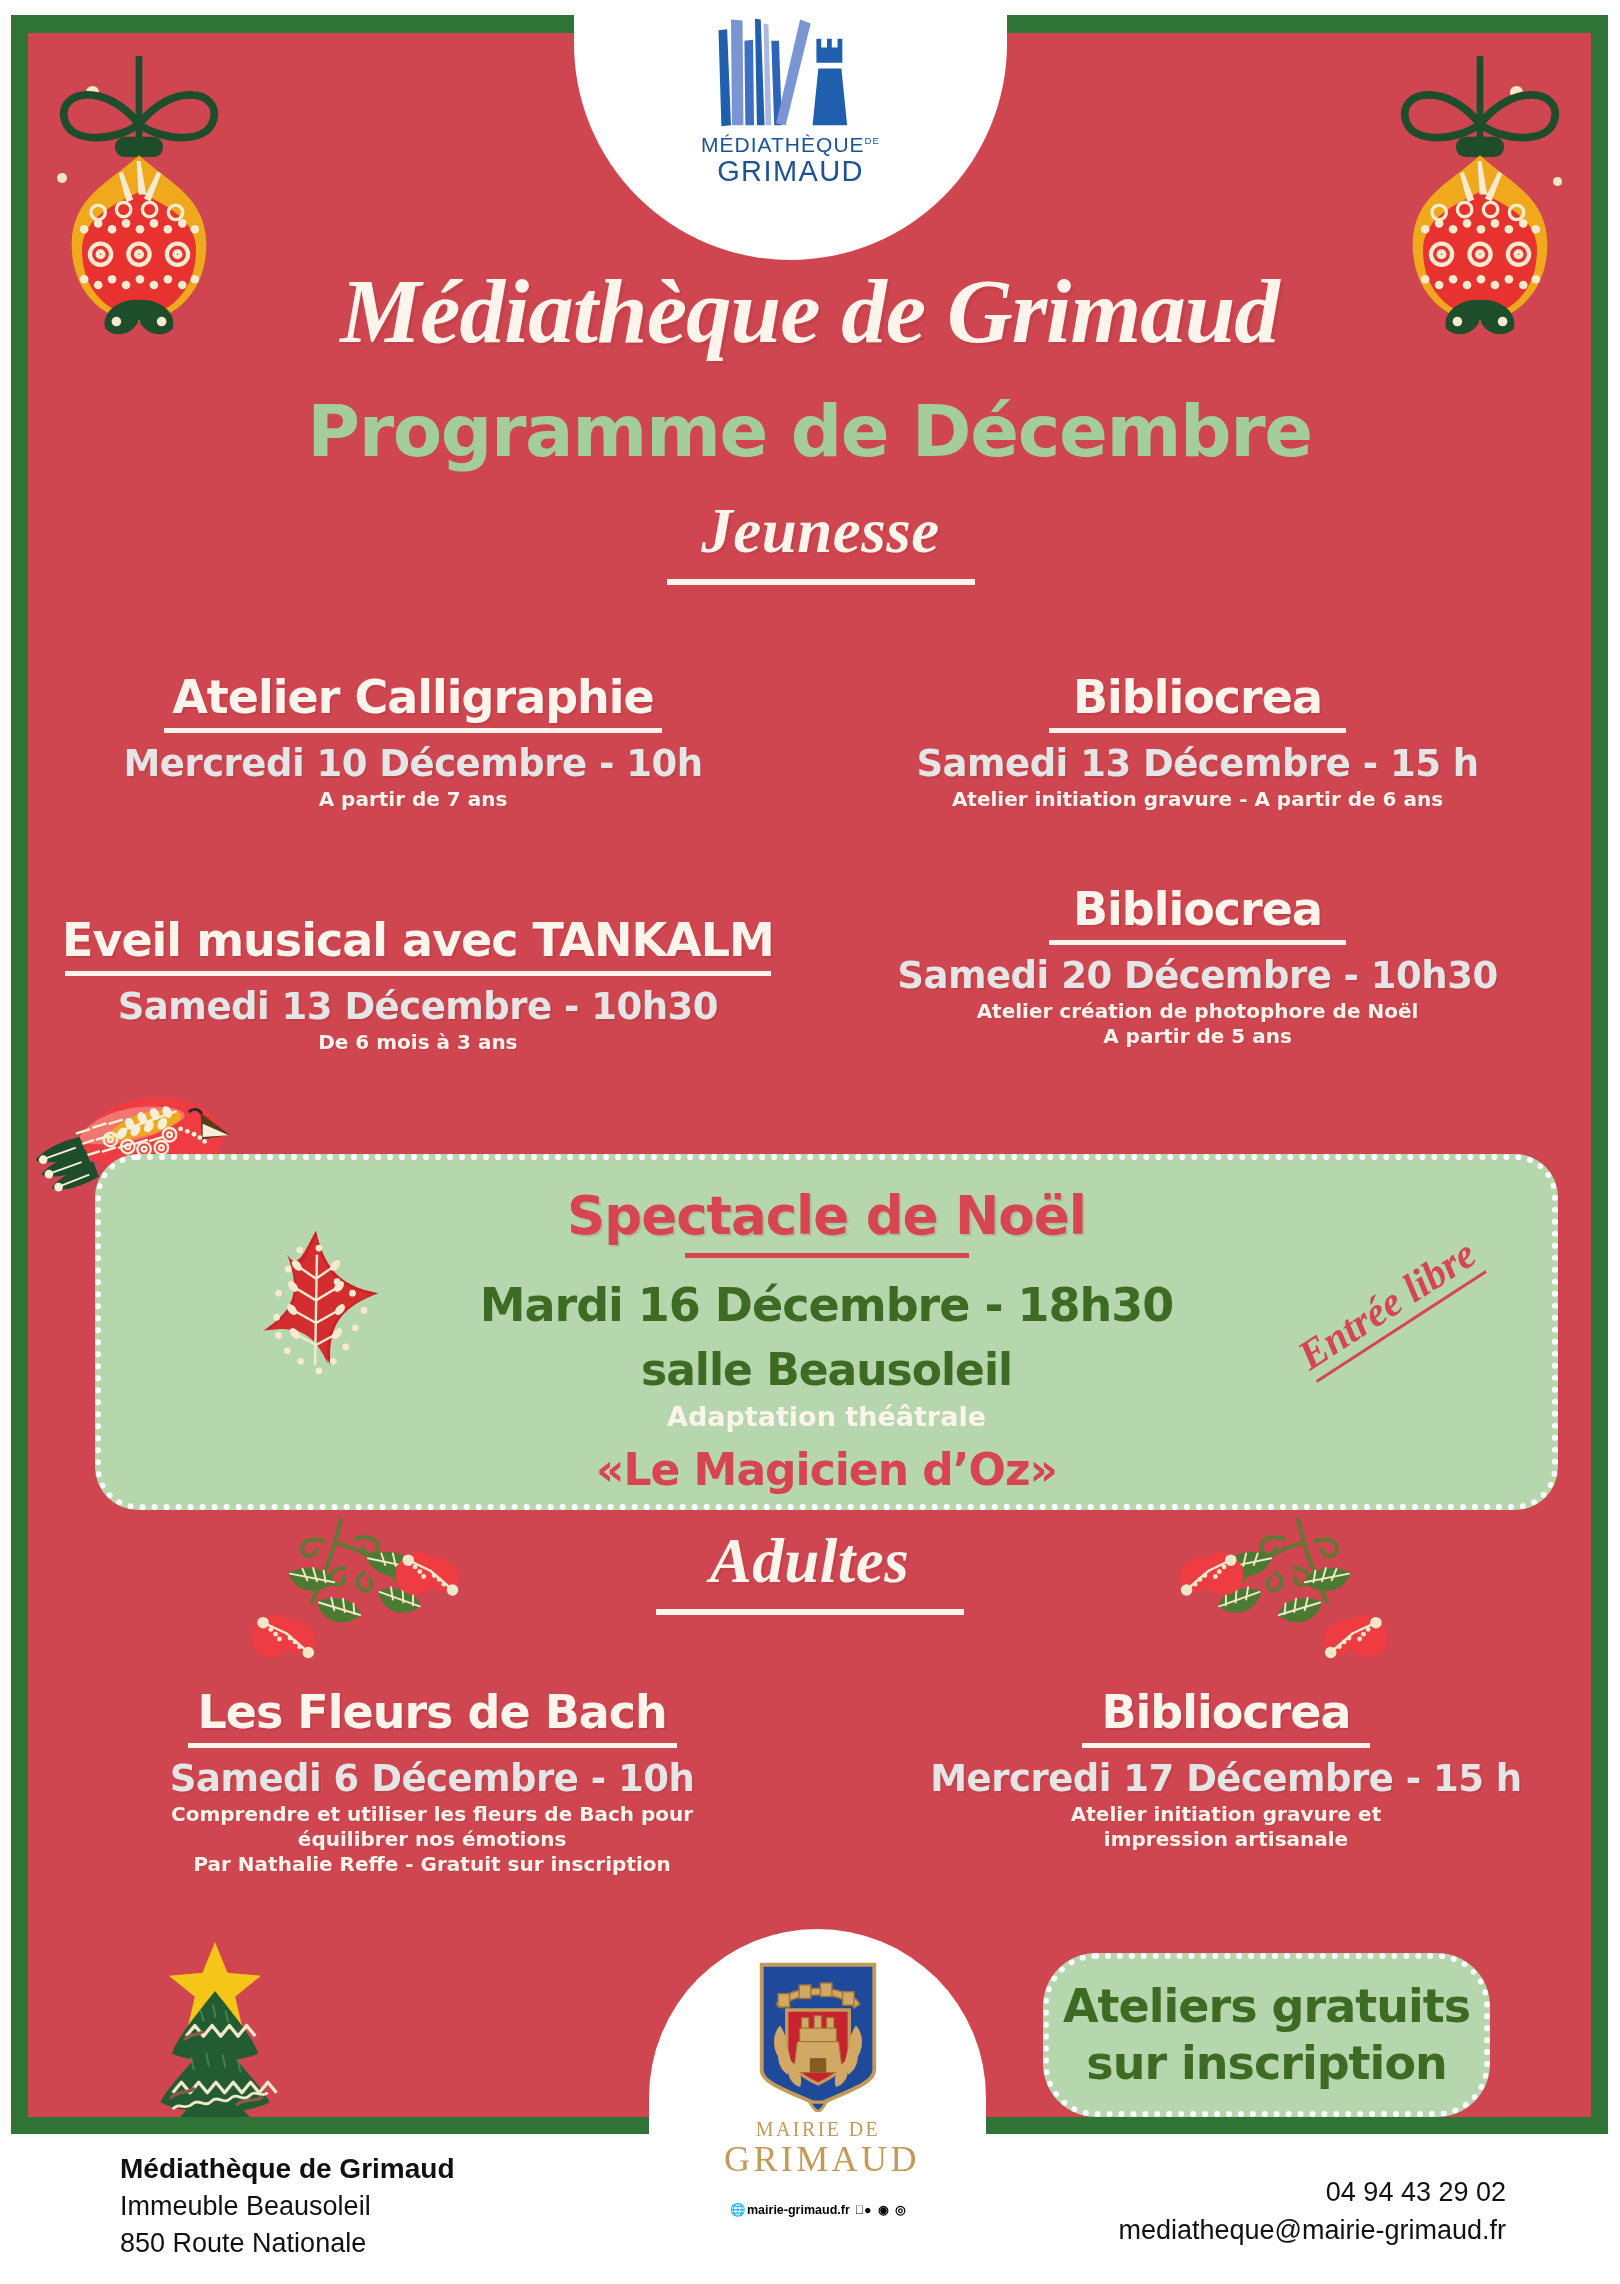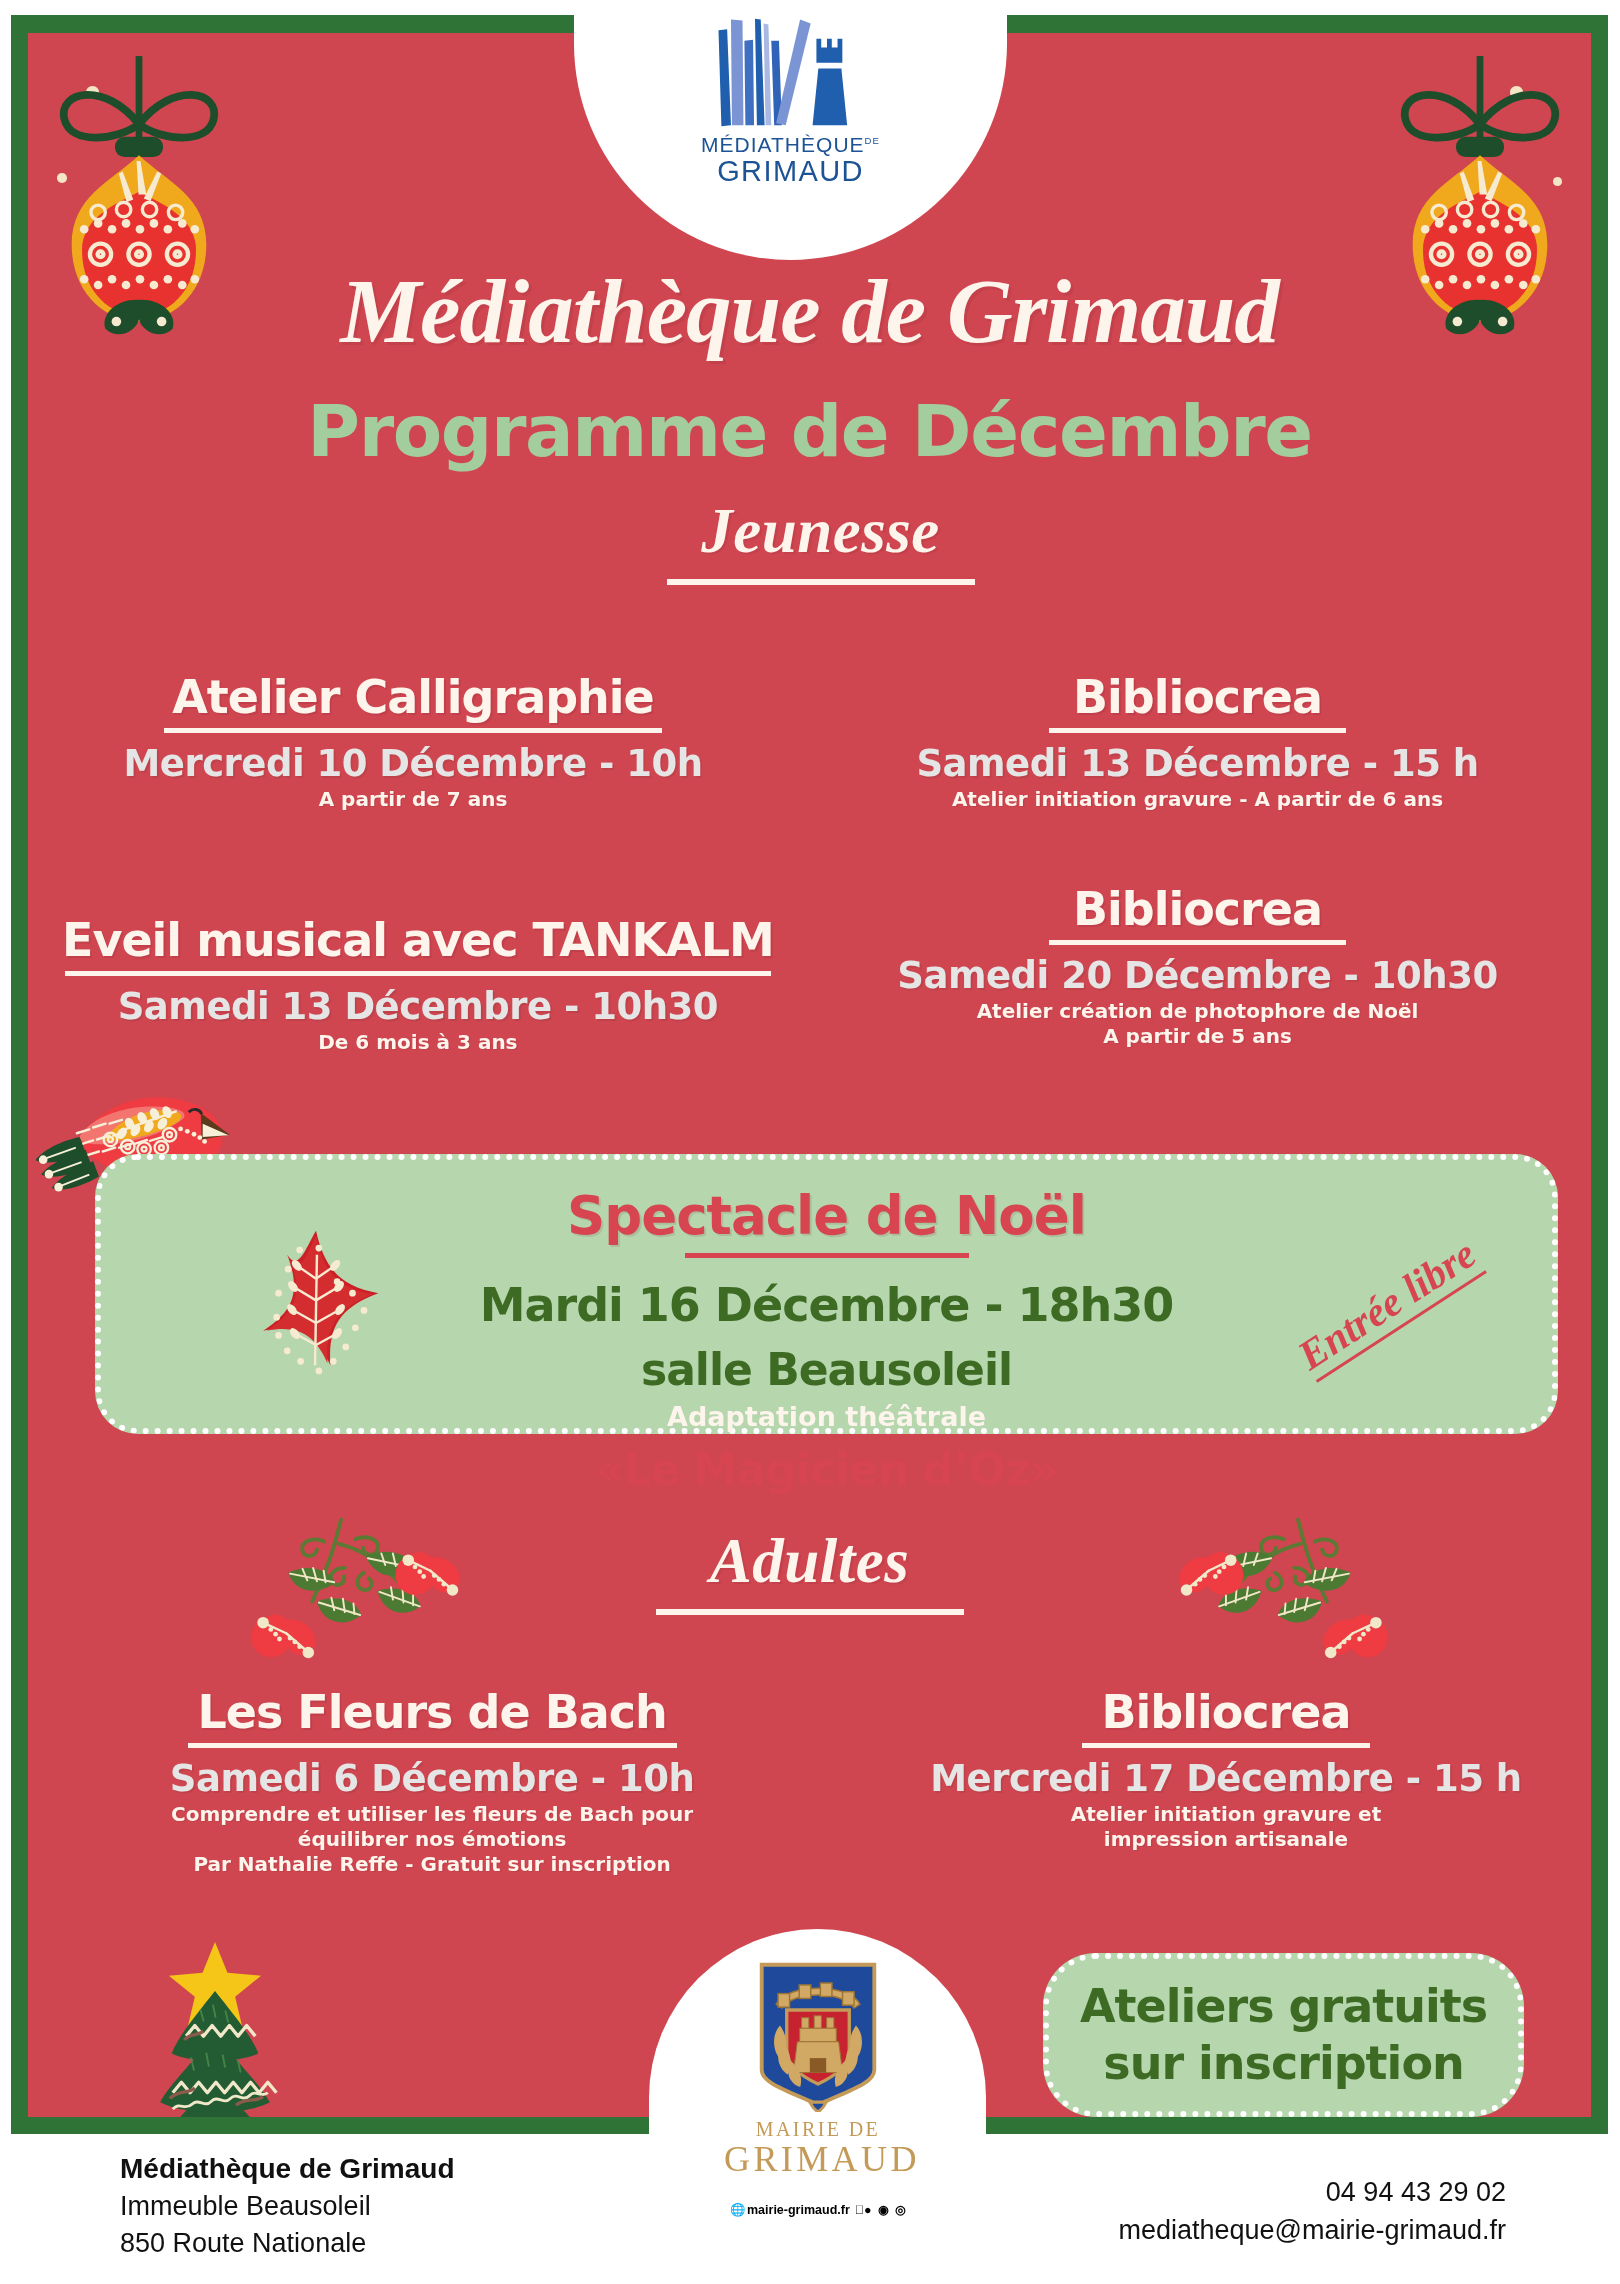--- a/index.html
+++ b/index.html
@@ -131,21 +131,21 @@
   #ev-0{left:29px;  top:640px; width:712px;}
   #ev-1{left:799px;top:640px; width:741px;}
   #ev-2{left:14.4px;  top:883px; width:751px;}
   #ev-3{left:799px;top:852px; width:741px;}
   #ev-4{left:9.6px;  top:1655px; width:789px;}
   #ev-5{left:837px;top:1655px; width:722px;}
   
   .spectacle{
     position:absolute;
     left:67px;top:1121px;
-    width:1463px;height:280px;
+    width:1463px;height:356px;
     background:#b6d6ae;
     border-radius:43px;
     border:6.3px dotted #ffffff;
     box-sizing:border-box;
     z-index:7;
   }
   .sp-title{
     position:absolute;left:0;top:25px;width:100%;
     text-align:center;
     font-family:"DejaVu Sans", sans-serif;font-weight:bold;
@@ -190,21 +190,21 @@
     white-space:nowrap;
   }
   .sp-free::after{
     content:"";display:block;height:2.9px;background:#d64550;
     margin-top:1px;width:100%;
   }
   
   .badge{
     position:absolute;
     left:1015px;top:1920px;
-    width:481px;height:164px;
+    width:447px;height:164px;
     background:#b6d6ae;
     border-radius:53px;
     border:6.3px dotted #ffffff;
     box-sizing:border-box;
     z-index:7;
     display:flex;flex-direction:column;justify-content:center;align-items:center;
   }
   .badge div{
     font-family:"DejaVu Sans", sans-serif;font-weight:bold;
     font-size:46px;color:#3e6b24;letter-spacing:-1px;line-height:1.25;

